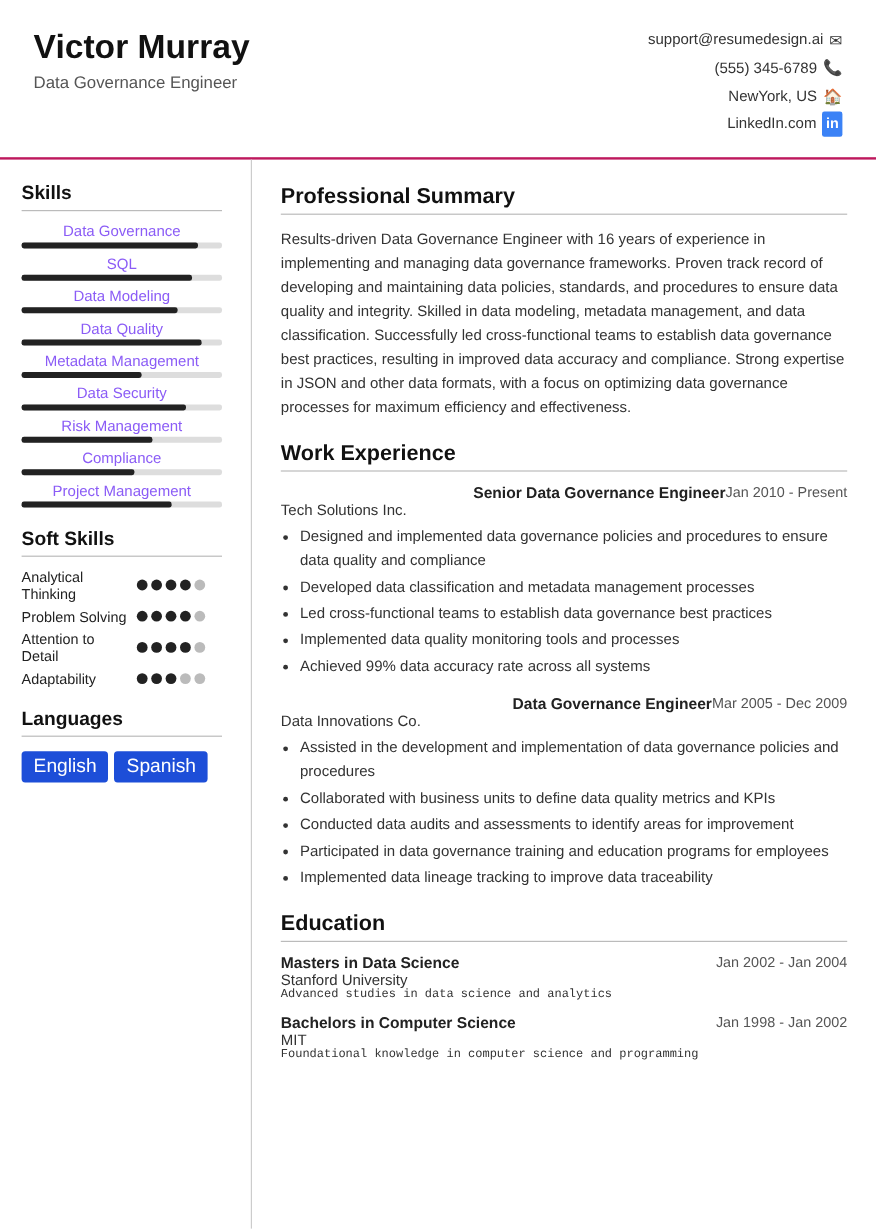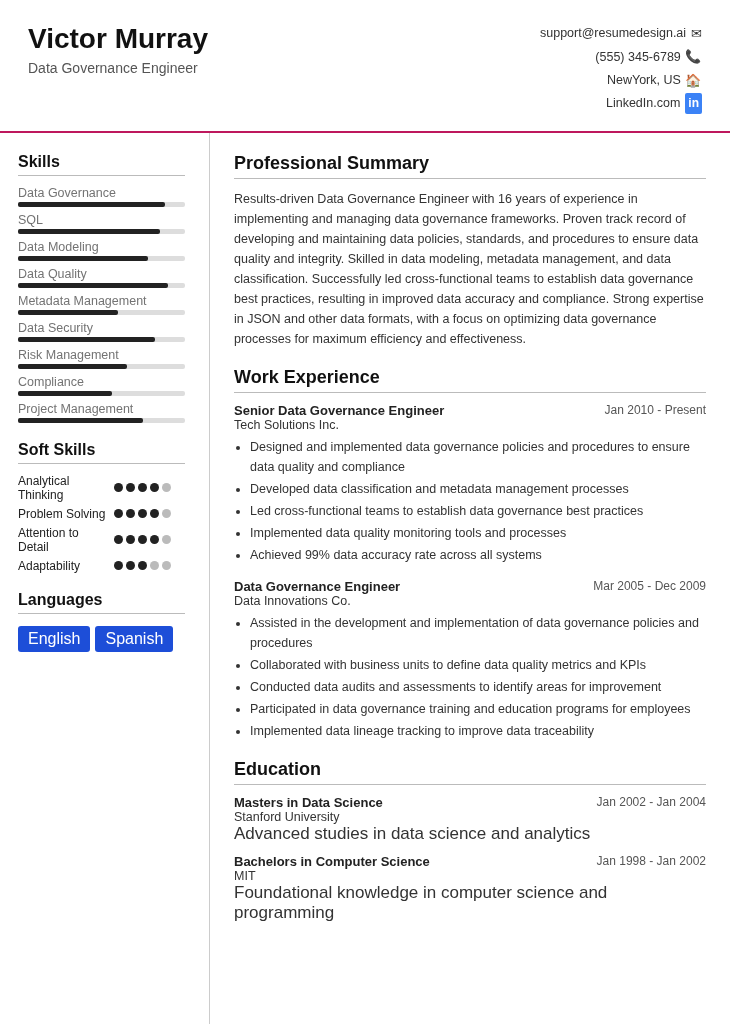--- a/index.html
+++ b/index.html
@@ -74,22 +74,23 @@
       border-bottom: 1.5px solid #bbb;
       padding-bottom: 4px;
       margin-bottom: 10px;
     }
     
     .skill-item {
       margin-bottom: 6px;
     }
     .skill-label {
       font-size: 12.5px;
-      color: #737373;
+      color: #8b5cf6;
       margin-bottom: 2px;
+      text-align: center;
     }
     .skill-bar-track {
       height: 5px;
       background: #ddd;
       border-radius: 2px;
       width: 100%;
       position: relative;
     }
     .skill-bar-fill {
       height: 5px;
@@ -151,21 +152,21 @@
       font-size: 12.5px;
       line-height: 1.6;
       color: #333;
     }
     
     .job-block {
       margin-bottom: 14px;
     }
     .job-header {
       display: flex;
-      justify-content: space-between;
+      justify-content: flex-end;
       align-items: flex-start;
     }
     .job-title {
       font-weight: bold;
       font-size: 13px;
     }
     .job-date {
       font-size: 12px;
       color: #555;
       white-space: nowrap;
@@ -199,22 +200,23 @@
     .edu-date {
       font-size: 12px;
       color: #555;
       white-space: nowrap;
     }
     .edu-school {
       font-size: 12.5px;
       color: #333;
     }
     .edu-desc {
-      font-size: 17px;
-      color: #333;
+      font-size: 10px;
+      color: #333;
+      font-family: Liberation Mono, monospace;
     }
   </style>
 </head>
 <body>
 
 <div class="resume-wrapper">
 
   <div class="header">
     <div class="header-left">
       <div class="name">Victor Murray</div>

